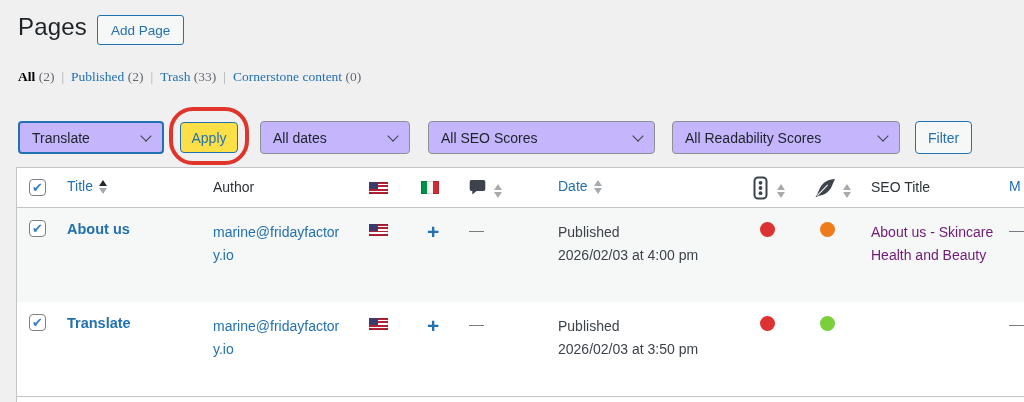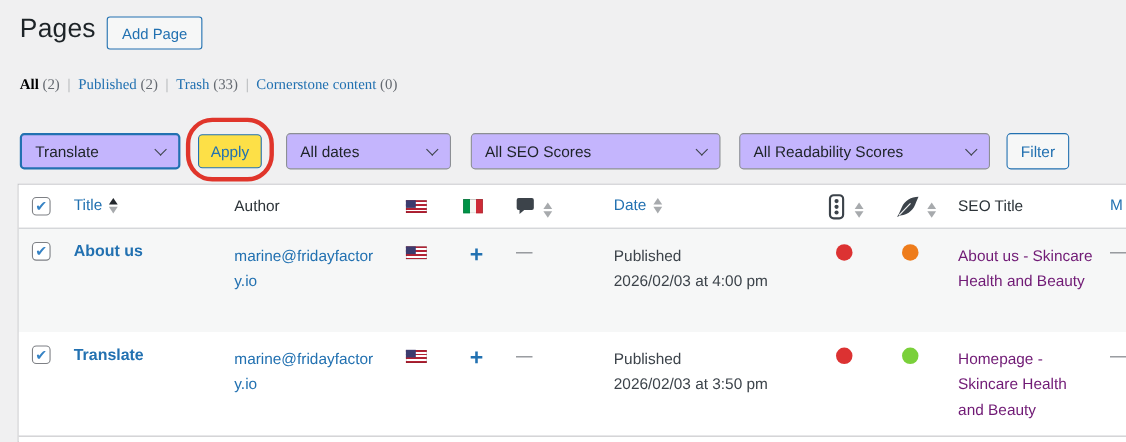--- a/index.html
+++ b/index.html
@@ -206,18 +206,17 @@
     <a class="abs author-link" style="left:196px;top:13px;">marine@fridayfactory.io</a>
     <div class="abs flag-us" style="left:352px;top:16px;"></div>
     <a class="abs plus" style="left:410px;top:13px;">+</a>
     <div class="abs dash" style="left:452px;top:13px;">—</div>
     <div class="abs datecell" style="left:541px;top:13px;">
       <div>Published</div>
       <div>2026/02/03 at 3:50 pm</div>
     </div>
     <span class="abs dot" style="left: 743px; top: 14px; background: rgb(220, 50, 50);"></span>
     <span class="abs dot" style="left: 803px; top: 14px; background: rgb(122, 208, 58);"></span>
-    <div class="abs seotitle" style="left:854px;top:13px;">Homepage - Skincare Health and Beauty</div>
     <div class="abs dash" style="left:992px;top:13px;">—</div>
   </div>
 
   <div class="tfoot"></div>
 </div>
 
 </body></html>

